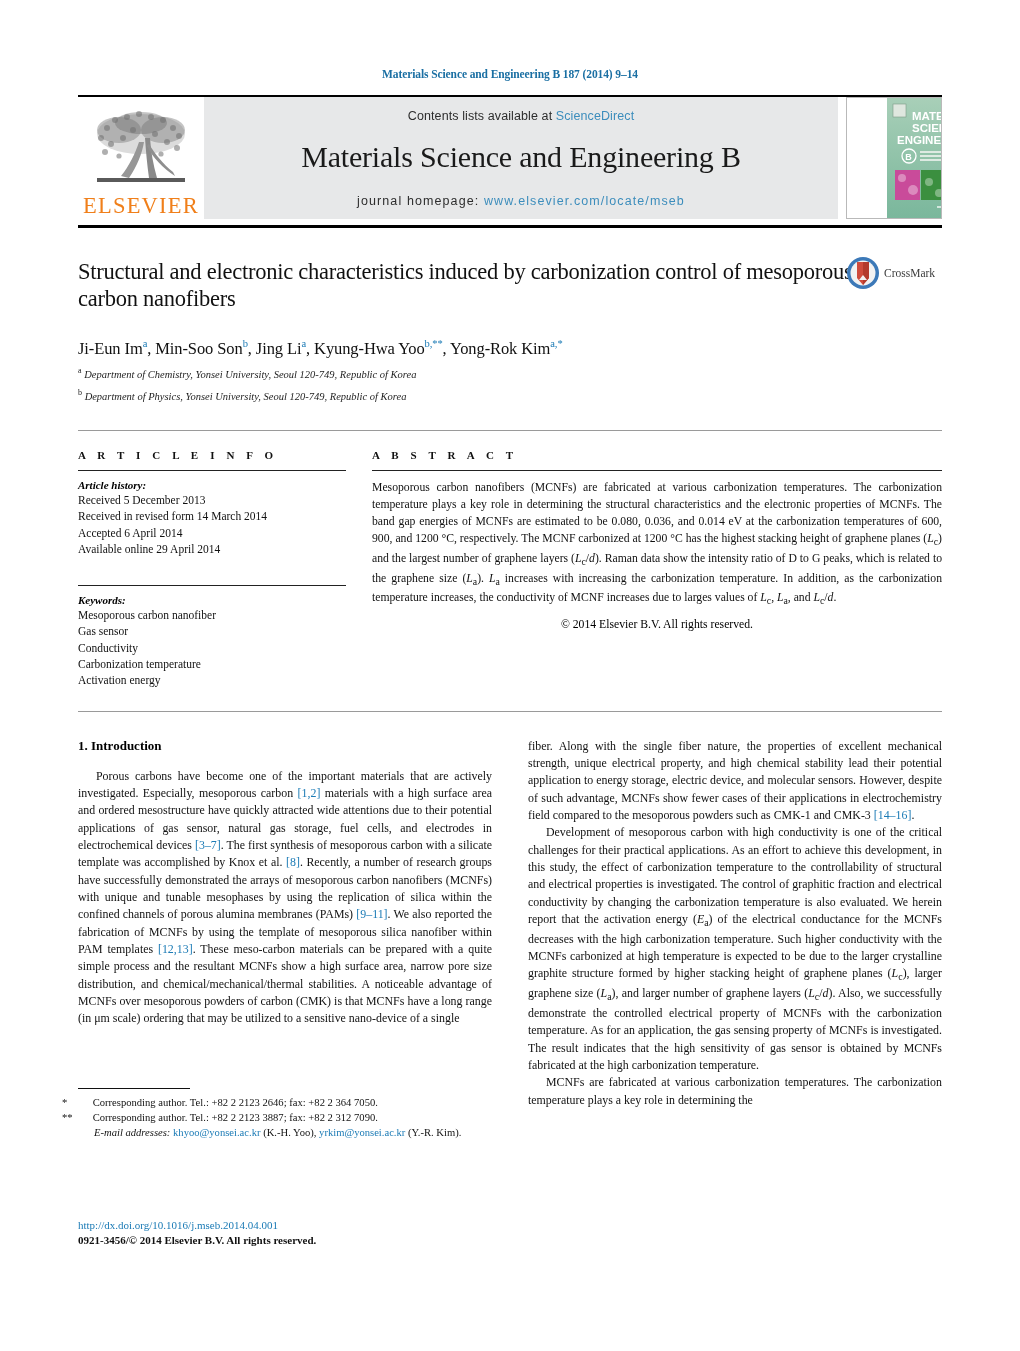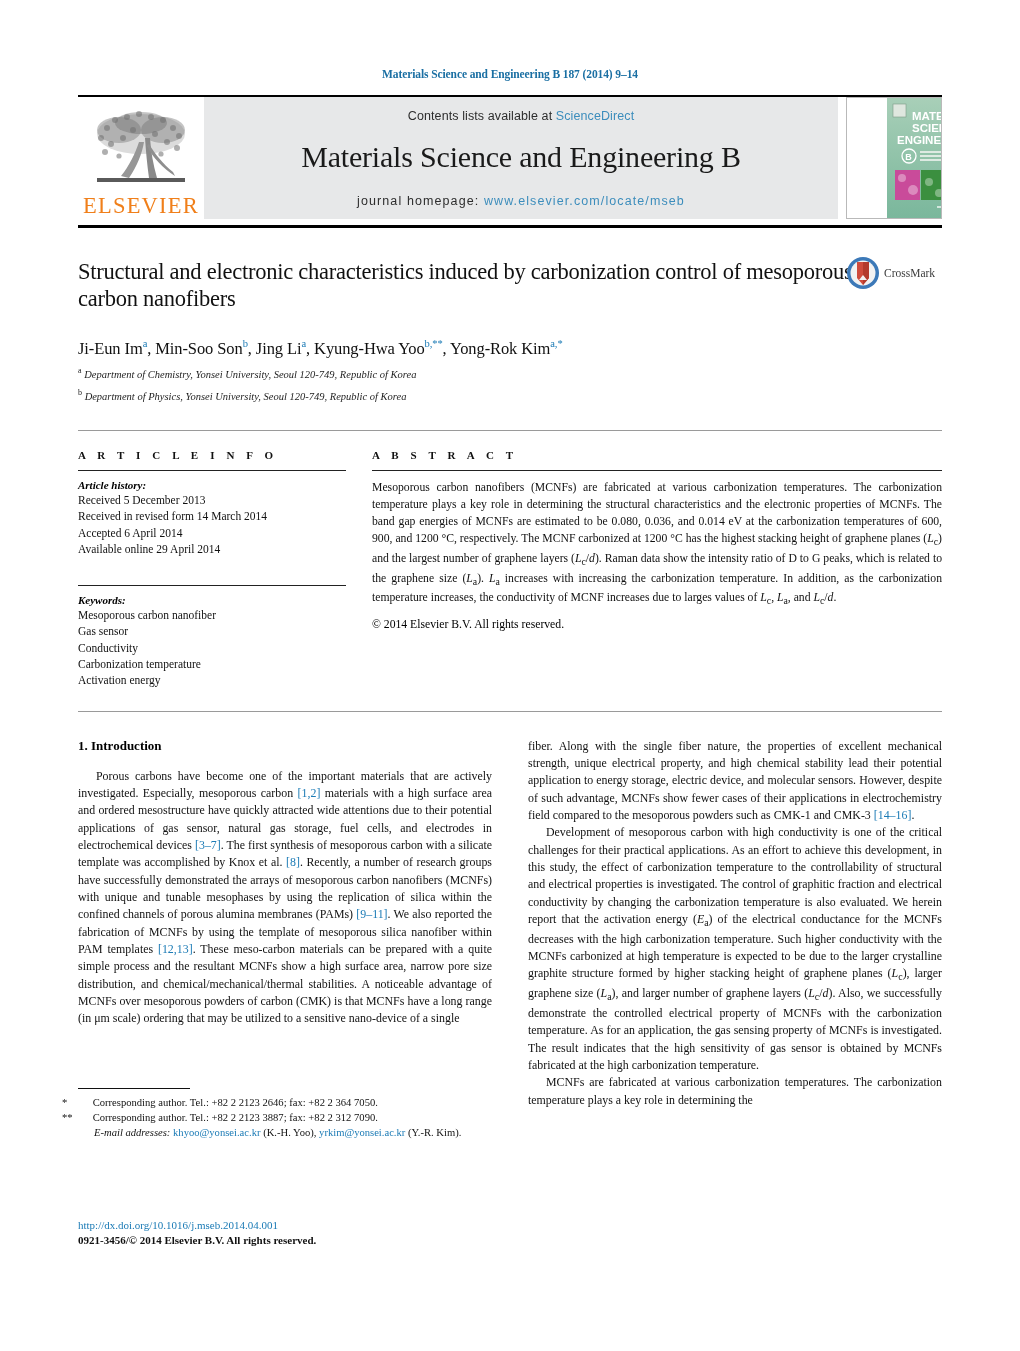--- a/index.html
+++ b/index.html
@@ -203,21 +203,21 @@
     font-family: "Liberation Serif", serif;
     font-size: 11.7px;
     line-height: 1.47;
     text-align: justify;
     color: #111;
   }
   .abs-body i { font-style: italic; }
   .copyright {
     font-family: "Liberation Serif", serif;
     font-size: 11.7px;
-    text-align: left;
+    text-align: center;
     margin-top: 9px;
   }
   .abstract-rule-bottom {
     border-top: 0.8px solid #9a9a9a;
     margin: 22px 78px 0 78px;
   }
 
   
   .body-cols {
     display: flex;

